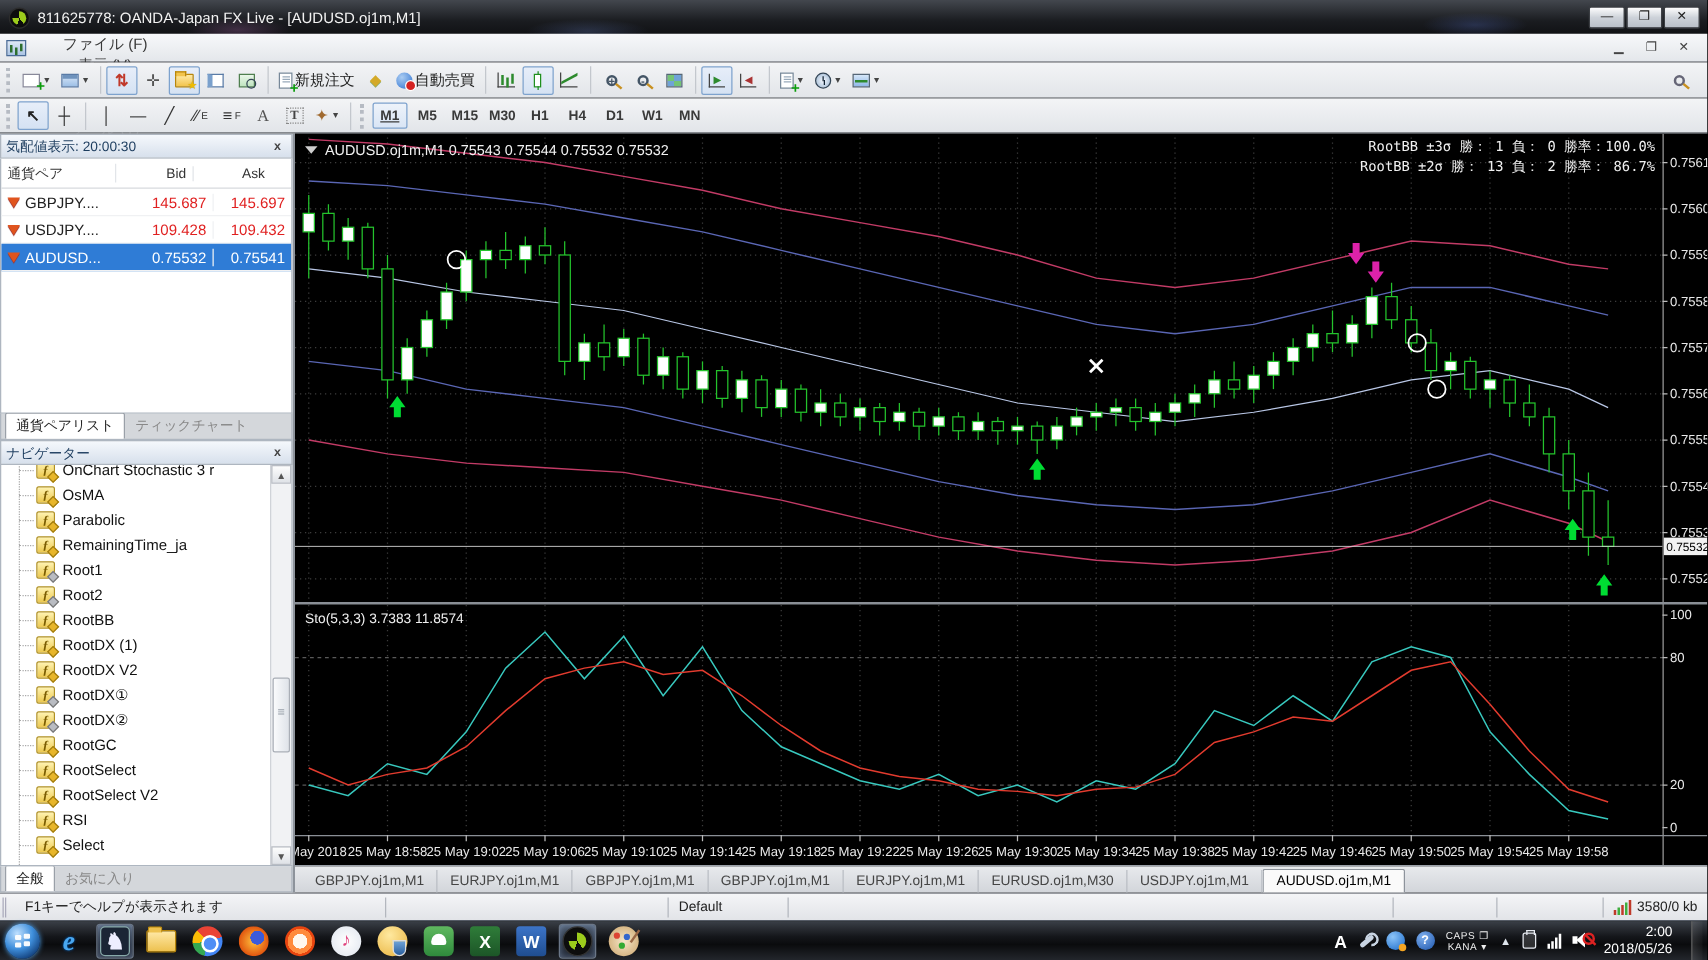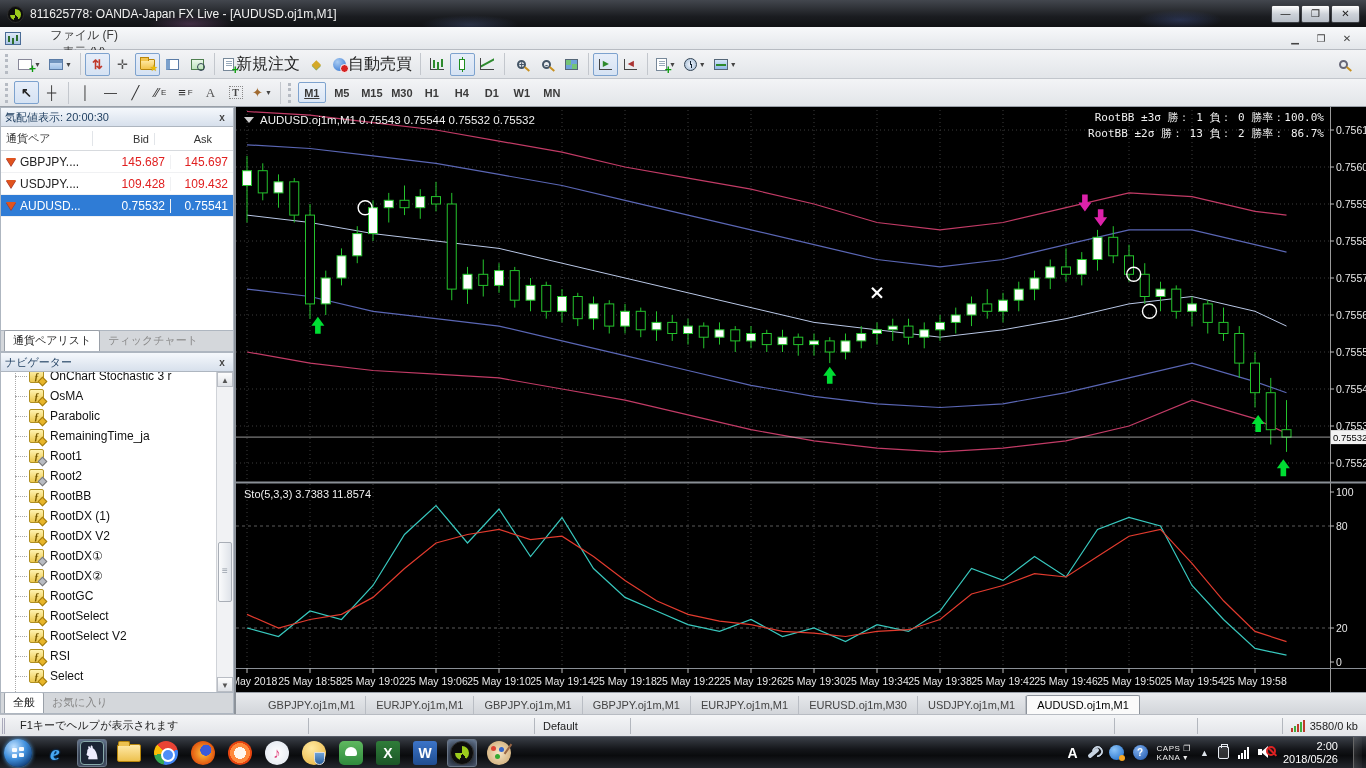--- a/index.html
+++ b/index.html
@@ -33,21 +33,21 @@
   
   .toolbar1{position:absolute;left:0;top:50px;width:1366px;height:29px;background:linear-gradient(#f3f4f6,#e2e5e9);
     border-bottom:1px solid #c2c6cc;display:flex;align-items:center;padding-left:2px;}
   .toolbar2{position:absolute;left:0;top:79px;width:1366px;height:28px;background:linear-gradient(#f3f4f6,#e2e5e9);
     border-bottom:1px solid #9aa0a8;display:flex;align-items:center;padding-left:2px;}
   .grip{width:5px;height:20px;border-left:3px dotted #b6bbc3;margin:0 4px 0 3px;}
   .sep{width:1px;height:22px;background:#c3c7cd;margin:0 4px;}
   .tbtn{min-width:25px;height:23px;border:1px solid transparent;border-radius:2px;display:flex;align-items:center;justify-content:center;gap:2px;padding:0 3px;font-size:11px;color:#333;position:relative;}
   .tbtn.pressed{background:linear-gradient(#e7eef9,#d5e2f3);border:1px solid #7da2ce;}
   .tbtn .caret{font-size:7px;color:#444;}
-  .tbtn .lbl{font-size:16px;color:#222;font-family:Liberation Serif, serif;}
+  .tbtn .lbl{font-size:12px;color:#222;font-family:Liberation Serif, serif;}
   .tfbtn{min-width:28px;height:21px;margin:0 1px;display:flex;align-items:center;justify-content:center;font-size:11px;font-weight:bold;color:#3a3a3a;border:1px solid transparent;border-radius:2px;}
   .tfbtn.pressed{background:linear-gradient(#eef3fa,#d9e5f5);border:1px solid #7da2ce;text-decoration:underline;}
 
   
   .ic{display:inline-block;position:relative;}
   .ic-newchart{width:14px;height:11px;background:#fff;border:1px solid #889;}
   .ic-newchart::after{content:"+";position:absolute;right:-5px;bottom:-7px;color:#0a9c0a;font-weight:800;font-size:12px;}
   .ic-profiles{width:14px;height:11px;background:linear-gradient(#d9e7f8,#9dbfe6);border:1px solid #5a7ba6;}
   .ic-profiles::before{content:"";display:block;height:3px;background:#6f93bd;}
   .ic-mw{font-size:13px;font-weight:800;color:#c0392b;line-height:1;}
@@ -121,21 +121,21 @@
   .nav-label{white-space:nowrap;}
   .nav-scroll{position:absolute;right:0;top:0;bottom:0;width:17px;background:#f1f2f4;border-left:1px solid #d0d3d8;}
   .scr-btn{height:15px;font-size:8px;color:#555;text-align:center;line-height:15px;background:linear-gradient(#fdfdfd,#dfe2e7);border:1px solid #b9bdc4;}
   .scr-btn.down{position:absolute;bottom:0;left:0;right:0;}
   .scr-thumb{position:absolute;left:1px;right:1px;top:170px;height:60px;background:linear-gradient(90deg,#fafbfc,#dfe3e9);border:1px solid #a9aeb6;border-radius:2px;}
   .scr-thumb::after{content:"≡";position:absolute;left:3px;top:22px;color:#98a0aa;font-size:10px;}
 
   
   .chart-region{position:absolute;left:236px;top:107px;width:1130px;height:585px;background:#000;}
   .chart-tabs{position:absolute;left:236px;top:692px;width:1130px;height:22px;background:linear-gradient(#e8eaed,#d2d5da);
-    border-top:1px solid #9aa0a8;display:flex;align-items:flex-end;font-size:11px;padding-left:22px;}
+    border-top:1px solid #9aa0a8;display:flex;align-items:flex-end;font-size:11px;padding-left:6px;}
   .ctab{padding:3px 10px;color:#444;border-right:1px solid #b9bdc4;white-space:nowrap;}
   .ctab.active{background:#fafafa;border:1px solid #8d939b;border-bottom:none;color:#000;border-radius:2px 2px 0 0;}
 
   
   .statusbar{position:absolute;left:0;top:714px;width:1366px;height:22px;background:linear-gradient(#f4f5f7,#e2e4e8);
     border-top:1px solid #b7bbc2;display:flex;align-items:center;font-size:11px;color:#222;}
   .sb-grip{width:6px;height:16px;border-left:3px double #aab;margin:0 4px 0 2px;}
   .sb-sep{width:1px;height:16px;background:#b3b7be;}
   .sb-cell{padding:12px 8px;height:100%;display:flex;align-items:center;white-space:nowrap;}
   .sb-bars{display:flex;align-items:flex-end;gap:1px;height:12px;margin-right:5px;}
@@ -175,21 +175,21 @@
   .paint-g::after{content:"";position:absolute;right:2px;top:2px;width:2px;height:12px;background:#964;transform:rotate(35deg);}
 
   .tray{margin-left:auto;display:flex;align-items:center;gap:9px;color:#fff;padding-right:4px;}
   .tray-a{font-weight:bold;font-size:14px;}
   .wrench-g{width:13px;height:4px;background:#c8d4e2;border-radius:2px;transform:rotate(-40deg);position:relative;}
   .wrench-g::after{content:"";position:absolute;right:-3px;top:-2px;width:7px;height:7px;border:2px solid #c8d4e2;border-radius:50%;border-left-color:transparent;}
   .ball-g{width:15px;height:15px;border-radius:50%;background:radial-gradient(circle at 35% 30%,#8cc4f8,#1868c8);position:relative;}
   .ball-g::after{content:"";position:absolute;right:-1px;bottom:-1px;width:6px;height:6px;border-radius:50%;background:#f6a623;}
   .help-g{width:15px;height:15px;border-radius:50%;background:radial-gradient(circle at 35% 30%,#7fb0ef,#1c54aa);color:#fff;font-size:10px;font-weight:bold;display:flex;align-items:center;justify-content:center;}
   .ime-block{display:flex;flex-direction:column;font-size:8px;line-height:9px;color:#eee;letter-spacing:.5px;}
-  .ime-row{display:flex;align-items:center;gap:3px;}
+  .ime-row{display:flex;align-items:center;gap:3px;justify-content:center;}
   .tri-up{color:#dfe5ec;font-size:9px;}
   .clip-g{width:11px;height:13px;border:1.5px solid #e8ecf2;border-radius:2px;position:relative;background:rgba(255,255,255,.15);}
   .clip-g::after{content:"";position:absolute;left:2px;top:-3px;width:5px;height:3px;border:1.5px solid #e8ecf2;border-bottom:none;}
   .sig-g{display:flex;align-items:flex-end;gap:1px;height:12px;}
   .sig-g i{width:2px;background:#fff;}
   .spk-g{position:relative;width:16px;height:15px;}
   .spk-g .cone{position:absolute;left:0;top:4px;width:4px;height:6px;background:#fff;}
   .spk-g .horn{position:absolute;left:3px;top:1px;border-top:6px solid transparent;border-bottom:6px solid transparent;border-right:7px solid #fff;}
   .spk-g .ban{position:absolute;right:-2px;top:1px;width:10px;height:10px;border:2px solid #d22;border-radius:50%;}
   .spk-g .ban::after{content:"";position:absolute;left:-1px;top:3px;width:11px;border-top:2px solid #d22;transform:rotate(45deg);}

